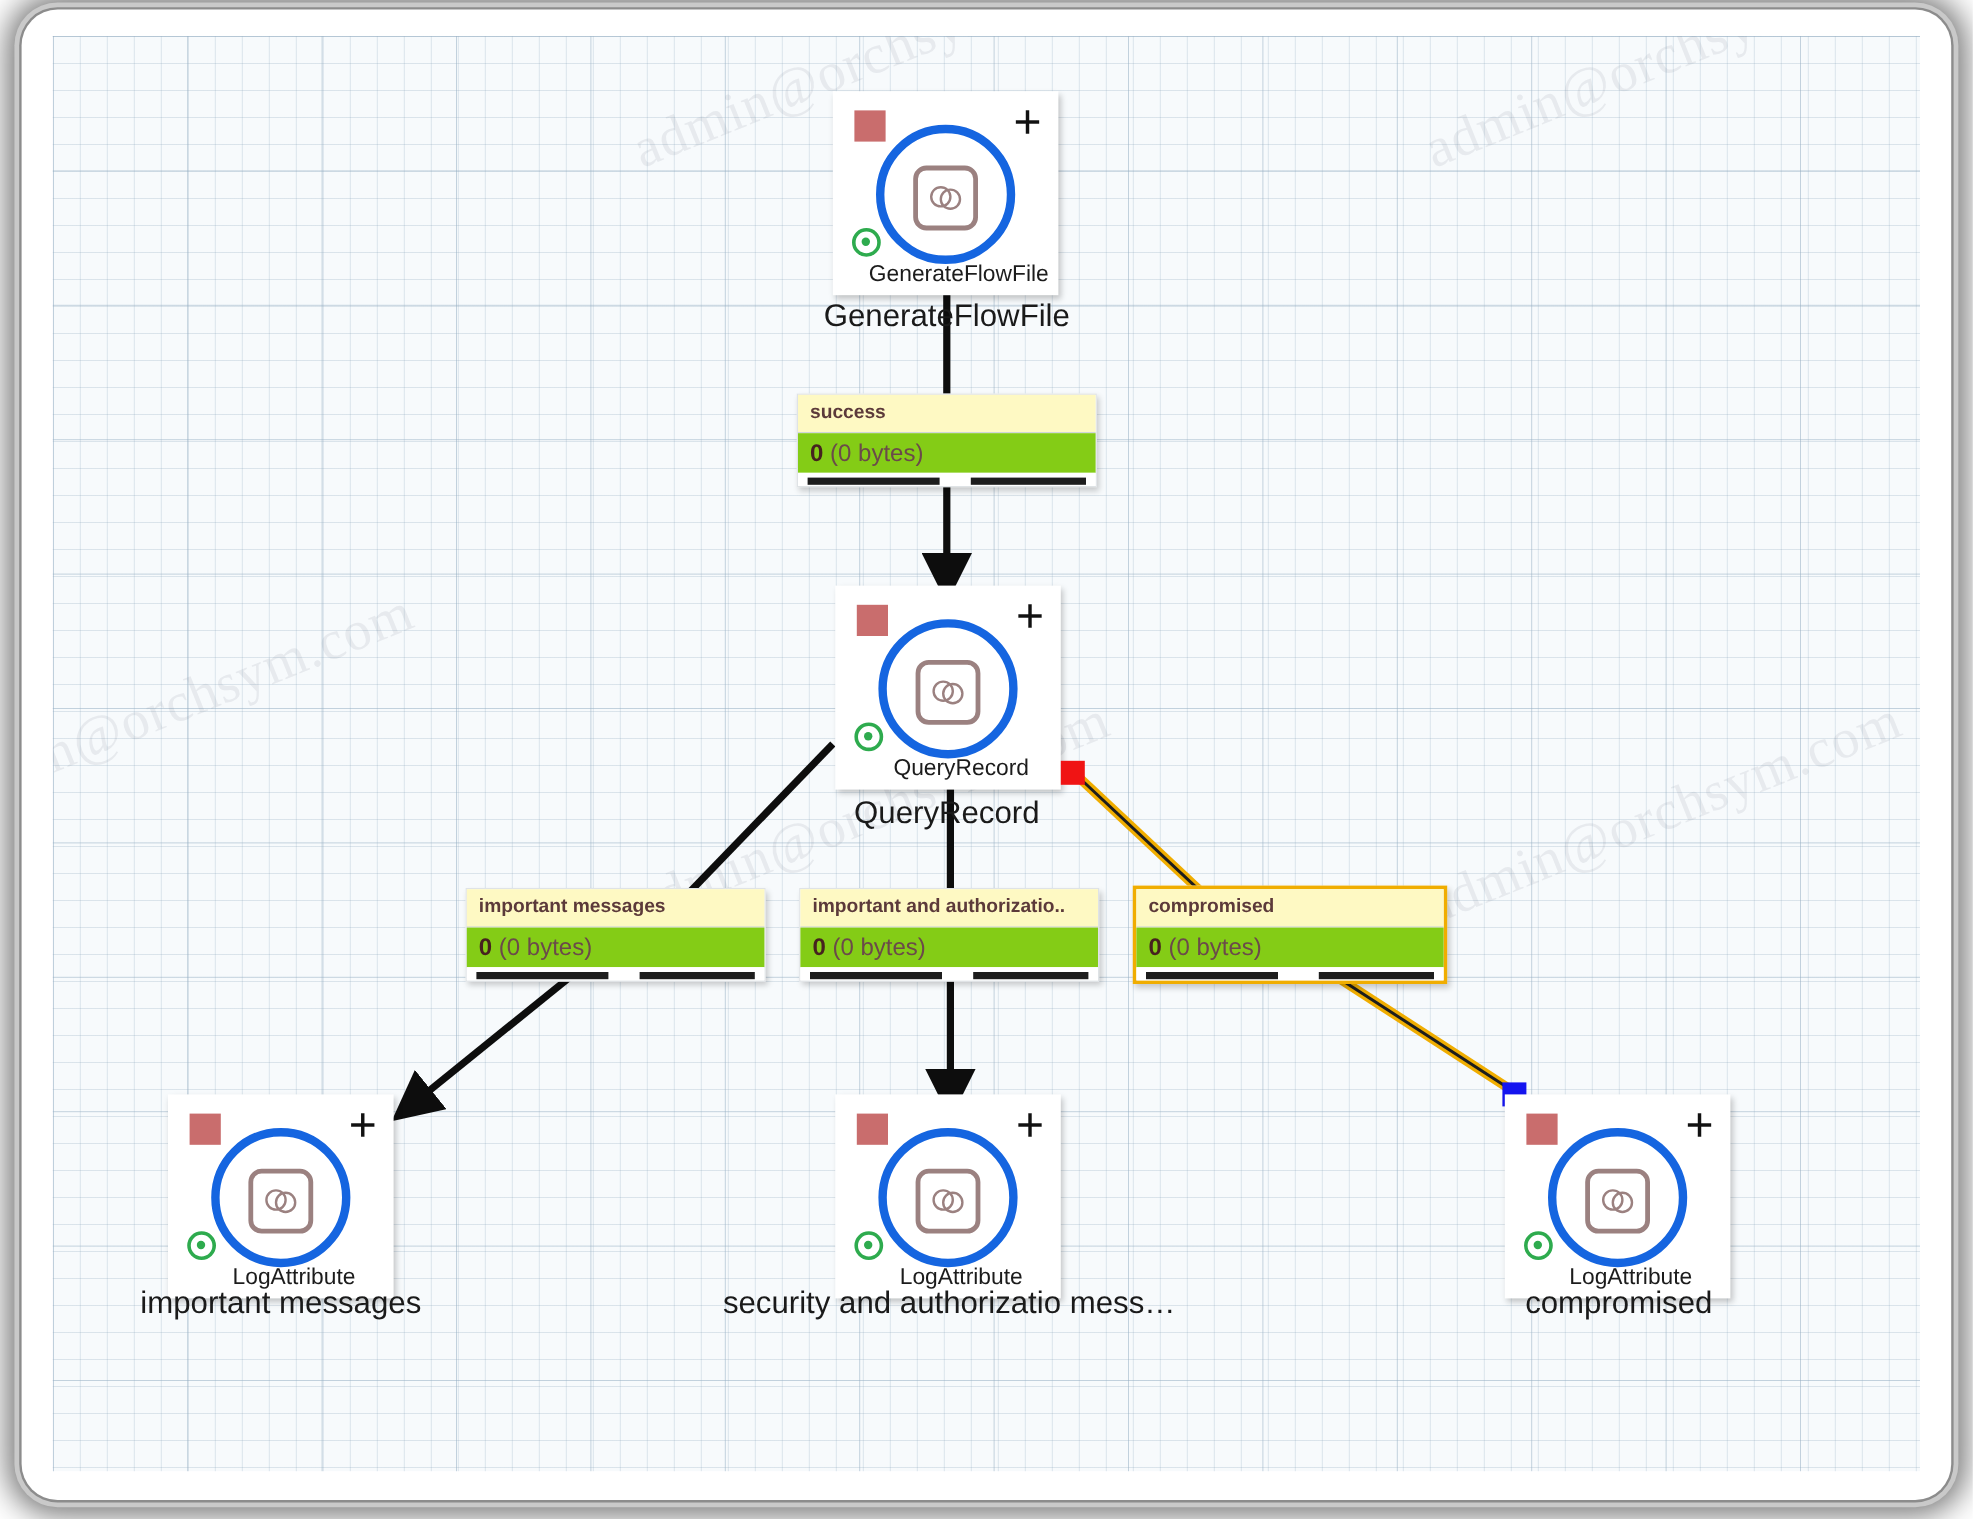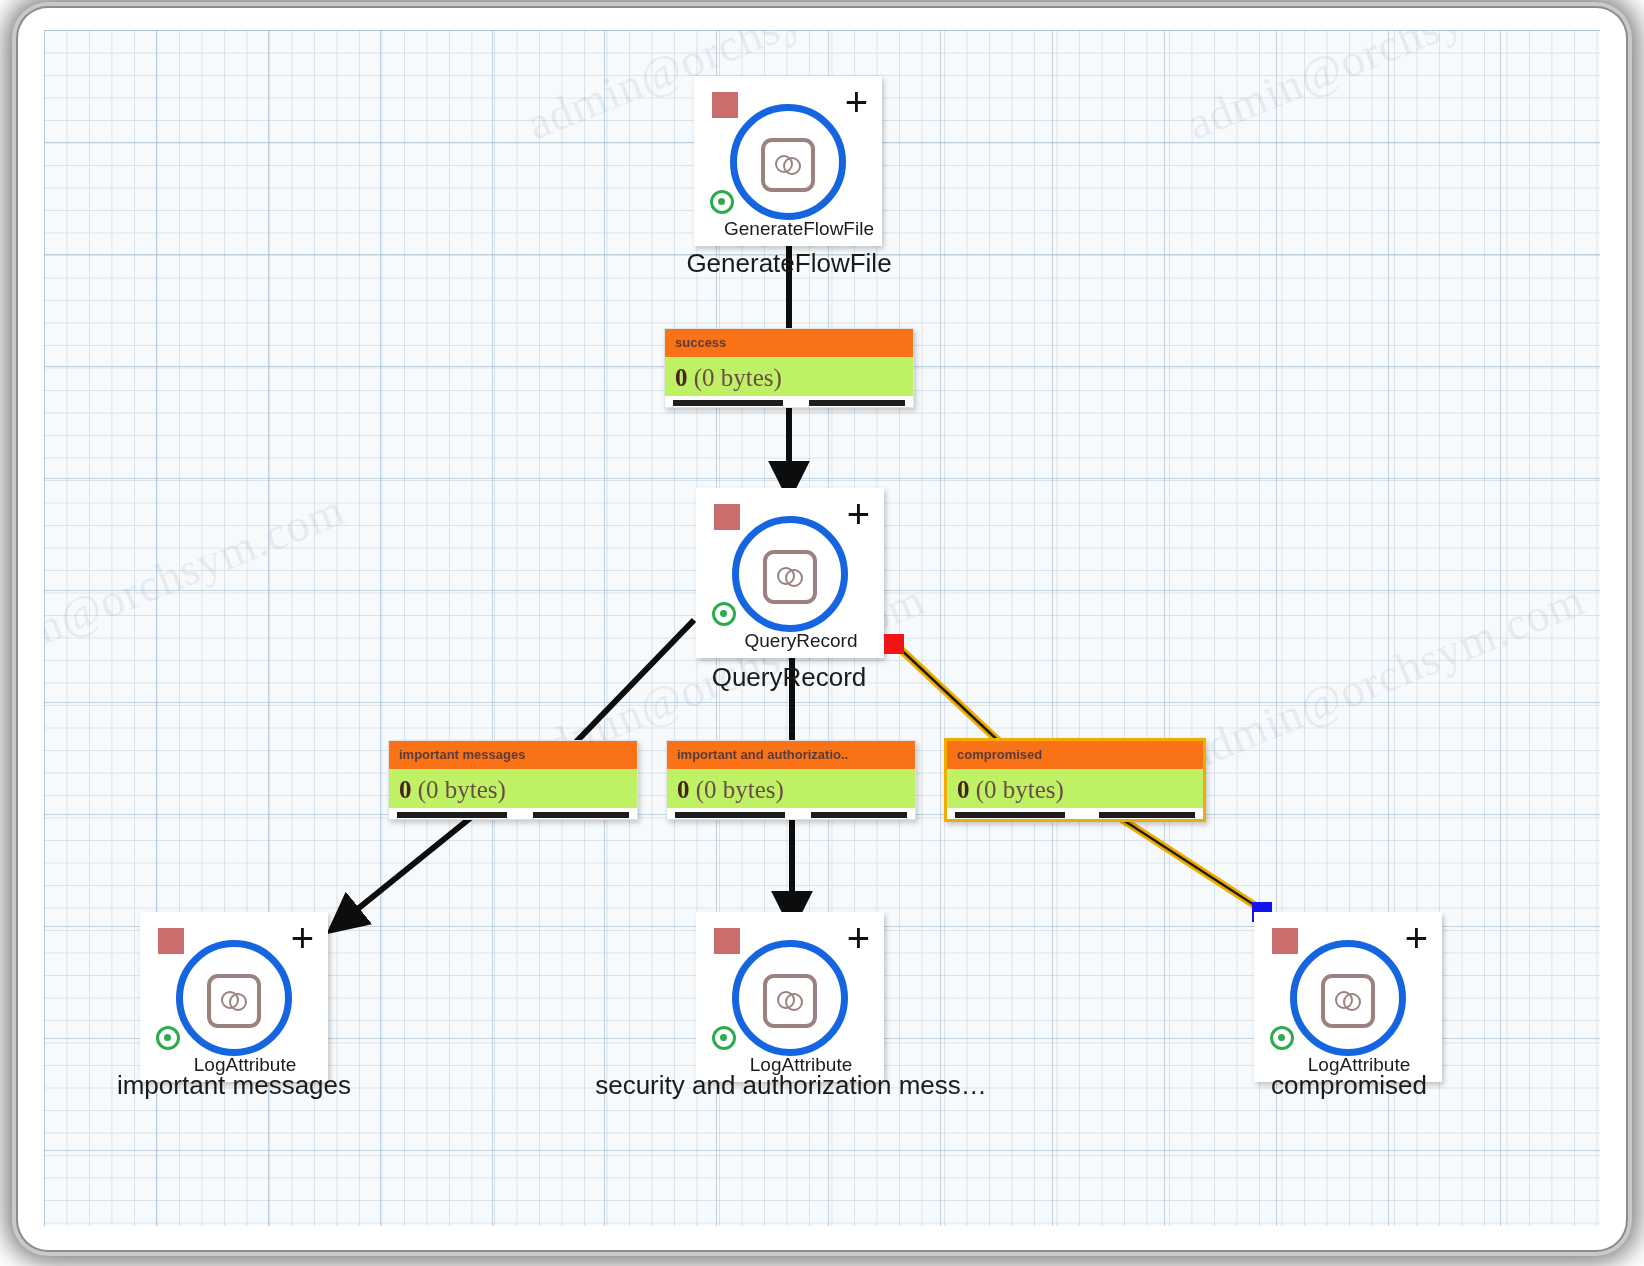--- a/index.html
+++ b/index.html
@@ -150,36 +150,35 @@
     width: 250px;
     background: #ffffff;
     box-shadow: 2px 3px 5px rgba(0,0,0,0.20);
     border: 1px solid #dfe3e6;
   }
   .conn.selected {
     border: 3px solid #f0ad00;
     box-shadow: 2px 3px 5px rgba(0,0,0,0.20);
   }
   .conn .conn-head {
-    background: #f97316;
+    background: #fef9c3;
     border-bottom: 1px solid #cfd6d9;
     padding: 6px 10px 7px 10px;
-    font-size: 13px;
+    font-size: 16px;
     font-weight: bold;
     color: #5c3a3a;
     white-space: nowrap;
     overflow: hidden;
   }
   .conn .conn-body {
-    background: #bef264;
+    background: #84cc16;
     padding: 6px 10px 4px 10px;
-    font-size: 25px;
+    font-size: 20px;
     color: #6b4a4a;
     white-space: nowrap;
-    font-family: Liberation Serif, serif;
   }
   .conn .conn-body b { color: #46221f; }
   .conn .bars {
     position: relative;
     height: 11px;
     background: #fff;
   }
   .conn .bars i {
     position: absolute;
     display: block;
@@ -342,21 +341,21 @@
       <span class="ring"></span>
       <span class="glyph">
         <svg width="32" height="32" viewBox="0 0 32 32">
           <circle cx="12" cy="15" r="8" fill="none" stroke="#9b8180" stroke-width="2"></circle>
           <circle cx="20" cy="17" r="8" fill="none" stroke="#9b8180" stroke-width="2"></circle>
         </svg>
       </span>
       <span class="run-dot"></span>
       <span class="pname">LogAttribute</span>
     </div>
-    <div class="caption" style="left:512px; top:1040px; width:470px;">security and authorization mess…</div>
+    <div class="caption" style="left:512px; top:1040px; width:470px;">security and authorizatio mess…</div>
 
     <div class="proc" style="left:1210px; top:882px;">
       <span class="stop-sq"></span>
       <span class="plus">+</span>
       <span class="ring"></span>
       <span class="glyph">
         <svg width="32" height="32" viewBox="0 0 32 32">
           <circle cx="12" cy="15" r="8" fill="none" stroke="#9b8180" stroke-width="2"></circle>
           <circle cx="20" cy="17" r="8" fill="none" stroke="#9b8180" stroke-width="2"></circle>
         </svg>

